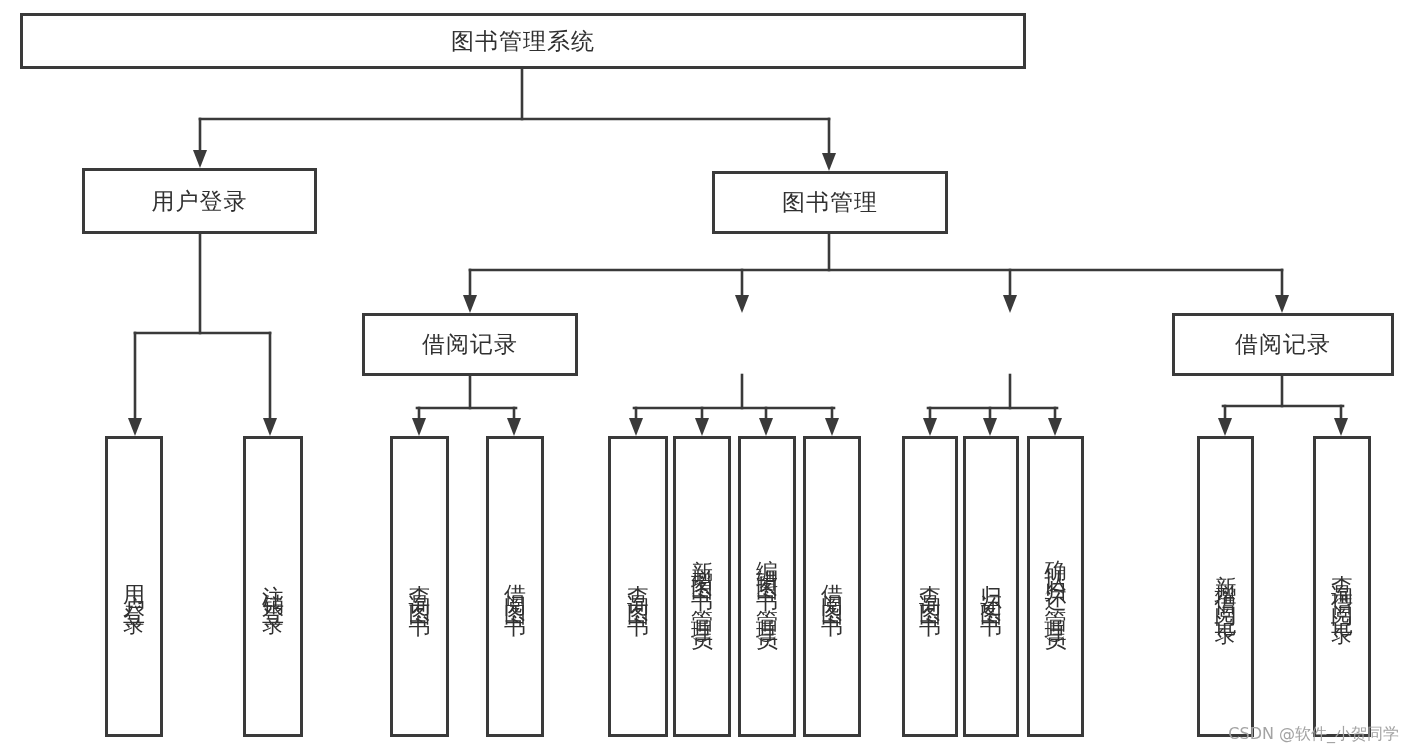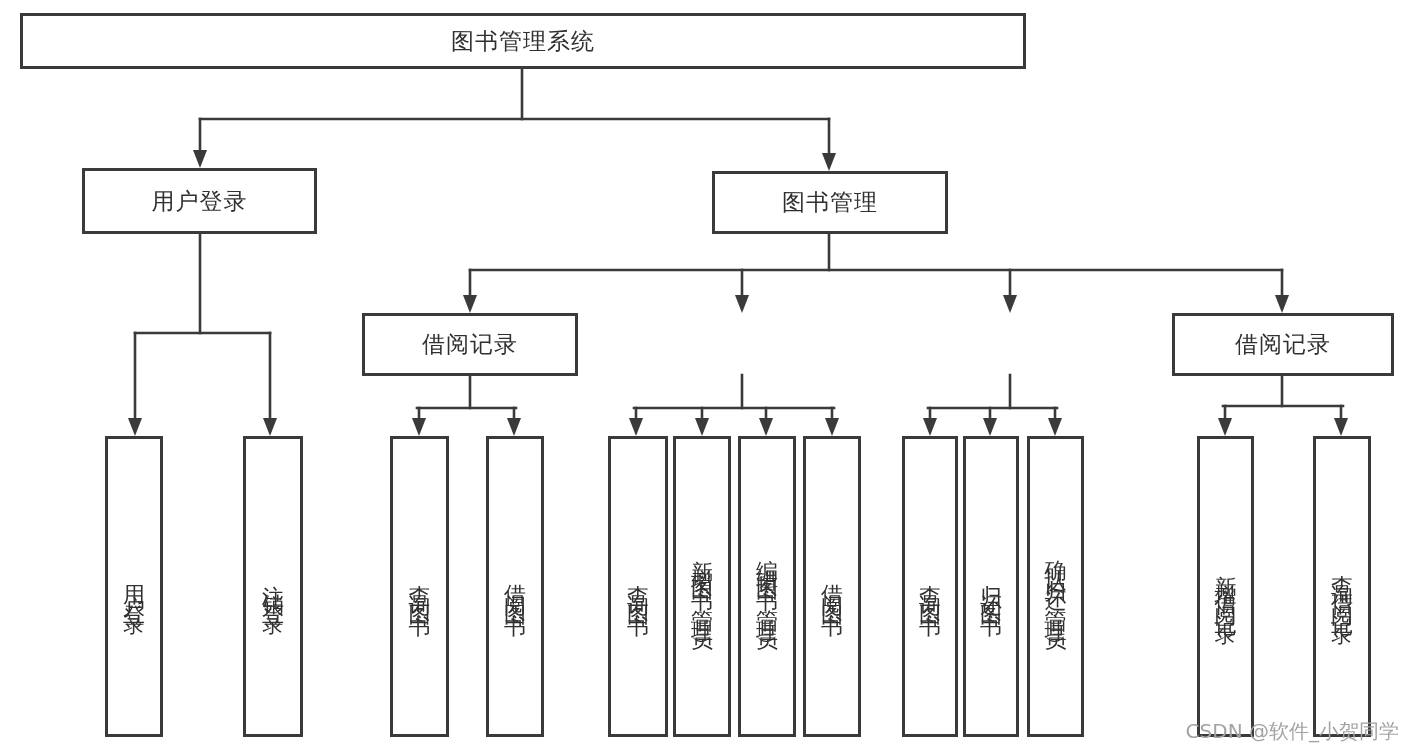--- a/index.html
+++ b/index.html
@@ -38,21 +38,21 @@
     writing-mode: vertical-rl;
     text-orientation: mixed;
     font-size: 22px;
     letter-spacing: 10px;
     line-height: 1;
   }
   .watermark {
     position: absolute;
     right: 6px;
     bottom: 2px;
-    font-size: 20px;
+    font-size: 16px;
     color: #a3a3a3;
     letter-spacing: 0px;
     white-space: nowrap;
   }
 </style>
 </head>
 <body>
 
 <div class="canvas">
 

